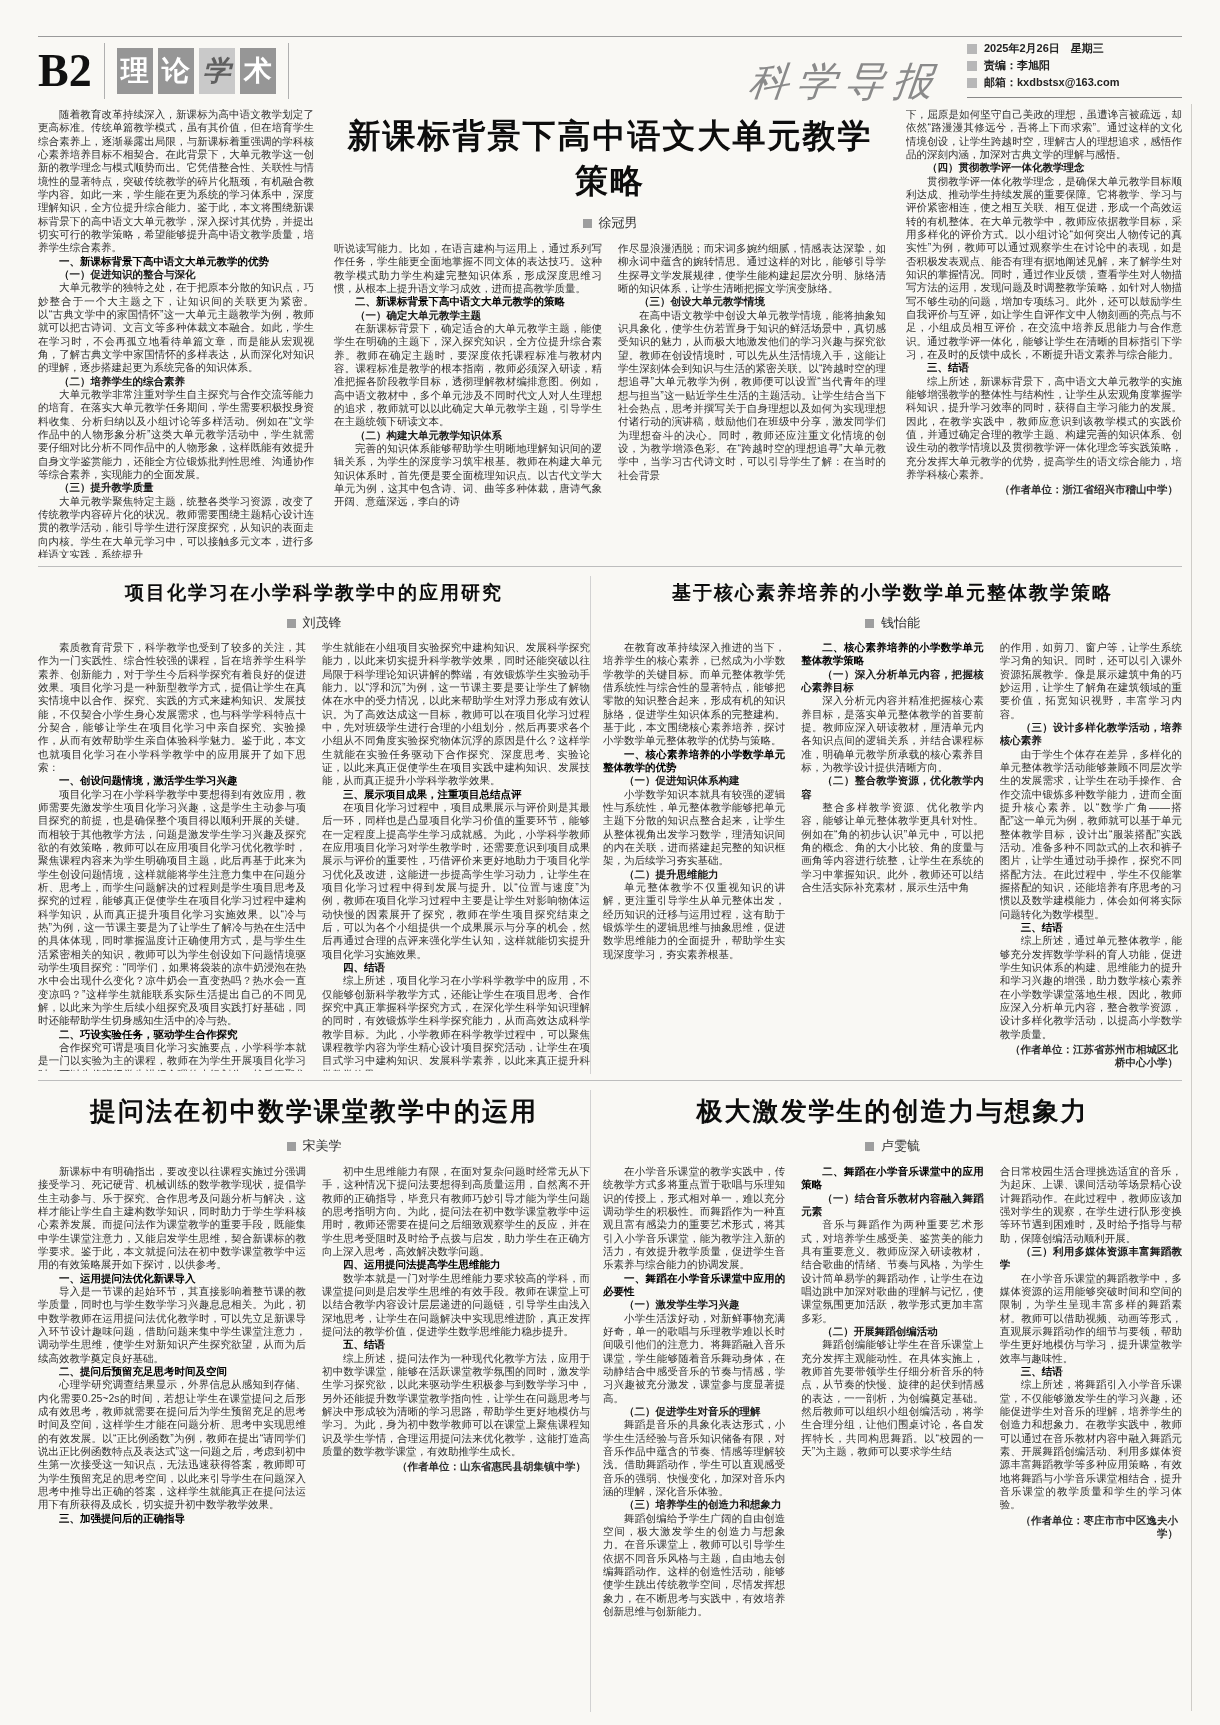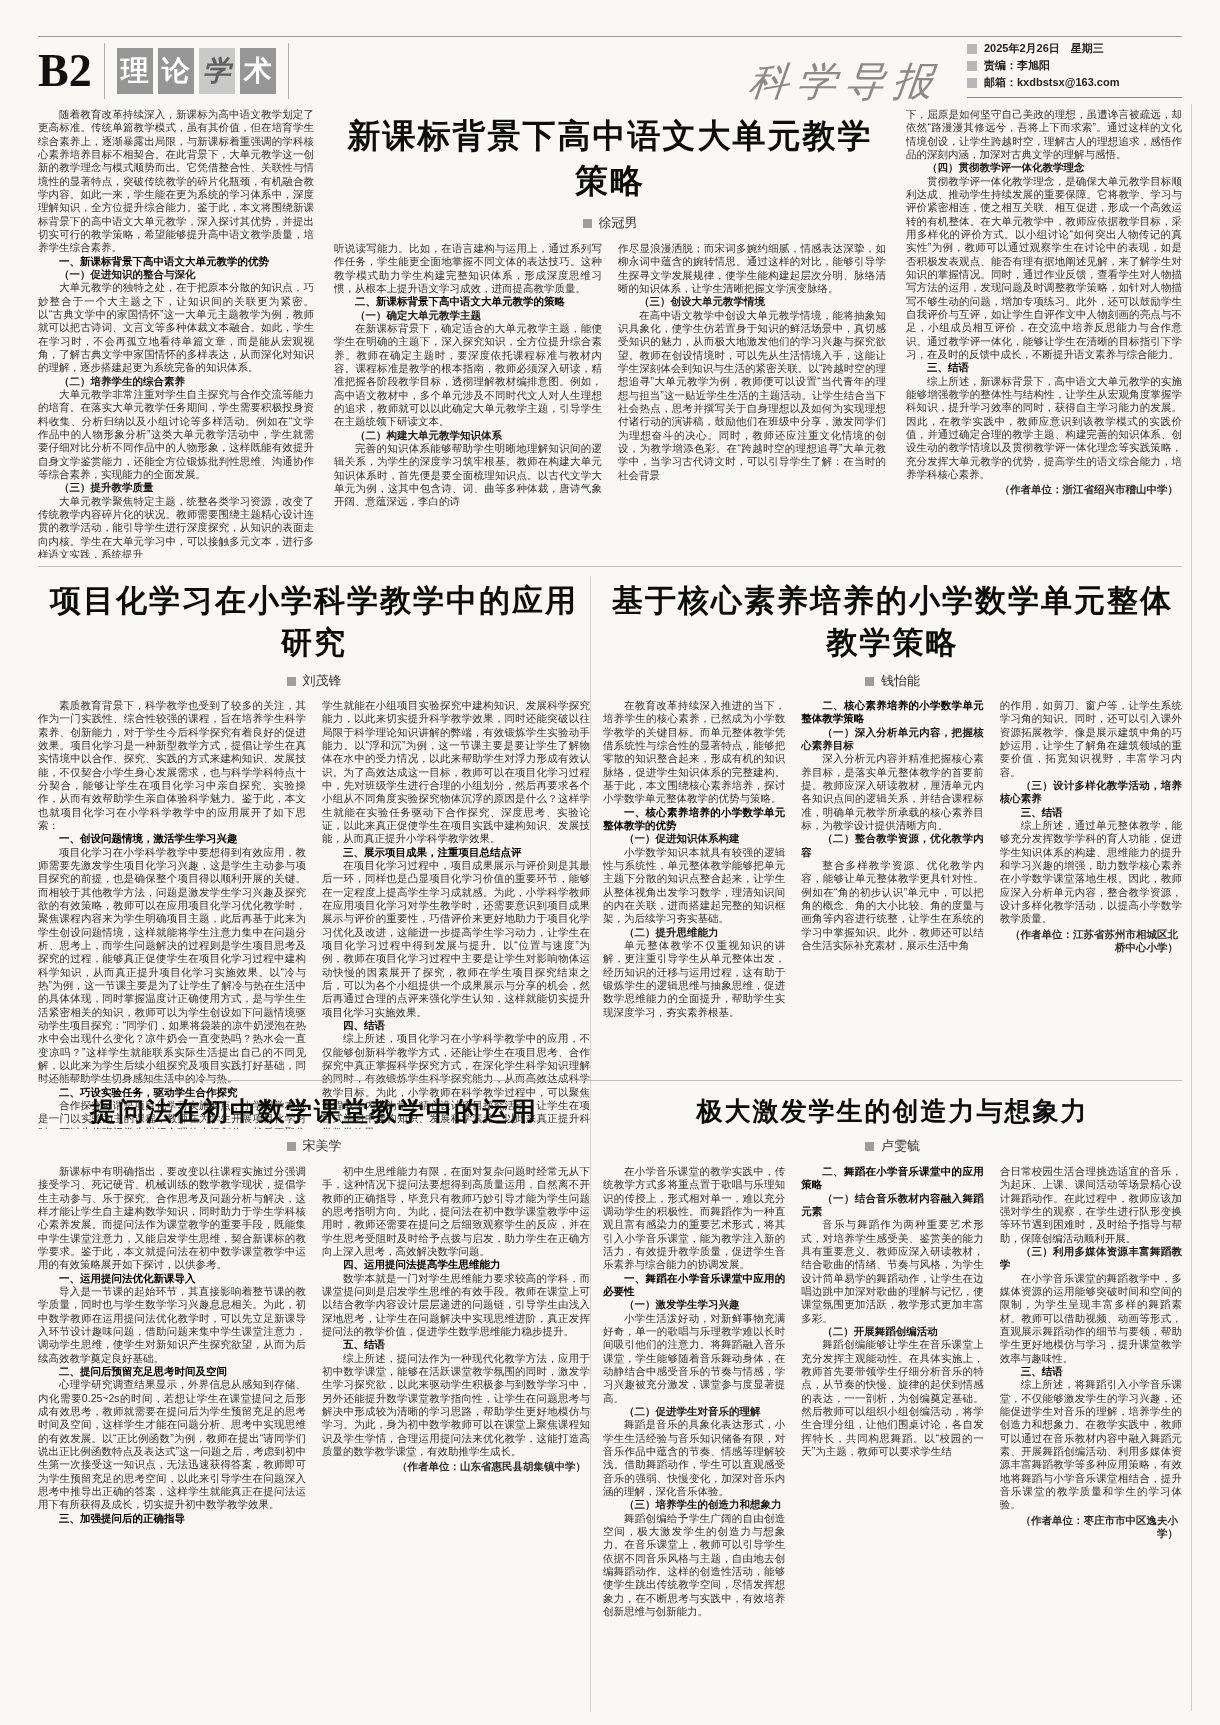--- a/index.html
+++ b/index.html
@@ -41,21 +41,21 @@
   .a1-mid .art-title{font-size:33px;margin:6px 0 10px;}
   .a1-mid .byline{margin-bottom:10px;}
   .band1 .col{height:450px;}
   .a1-midcols .col{height:352px;}
 
   
   .rule-a{top:566px;}
   .band2{top:576px;height:498px;display:grid;grid-template-columns:552px 1fr;column-gap:0;}
   .m-art{padding:0 0;}
   .m-art.right{border-left:1px solid #d2d2d2;padding-left:12px;}
-  .m-art .art-title{font-size:31px;margin:4px 0 8px;}
+  .m-art .art-title{font-size:19px;margin:4px 0 8px;}
   .m-art .byline{margin-bottom:9px;}
   .band2 .cols-wrap{margin-top:2px;}
   .band2 .col{height:430px;}
 
   
   .rule-b{top:1080px;}
   .band3{top:1090px;height:622px;display:grid;grid-template-columns:552px 1fr;column-gap:0;}
   .b-art.right{border-left:1px solid #d2d2d2;padding-left:12px;}
   .b-art .art-title{font-size:26px;margin:4px 0 8px;}
   .b-art .byline{margin-bottom:10px;}
@@ -194,20 +194,21 @@
           <div class="col">
             <div class="blk h1">二、核心素养培养的小学数学单元整体教学策略</div>
             <div class="blk h2">（一）深入分析单元内容，把握核心素养目标</div>
             <div class="blk p">深入分析元内容并精准把握核心素养目标，是落实单元整体教学的首要前提。教师应深入研读教材，厘清单元内各知识点间的逻辑关系，并结合课程标准，明确单元教学所承载的核心素养目标，为教学设计提供清晰方向。</div>
             <div class="blk h2">（二）整合教学资源，优化教学内容</div>
             <div class="blk p">整合多样教学资源、优化教学内容，能够让单元整体教学更具针对性。例如在“角的初步认识”单元中，可以把角的概念、角的大小比较、角的度量与画角等内容进行统整，让学生在系统的学习中掌握知识。此外，教师还可以结合生活实际补充素材，展示生活中角</div>
           </div>
           <div class="col">
             <div class="blk cont">的作用，如剪刀、窗户等，让学生系统学习角的知识。同时，还可以引入课外资源拓展教学。像是展示建筑中角的巧妙运用，让学生了解角在建筑领域的重要价值，拓宽知识视野，丰富学习内容。</div>
             <div class="blk h2">（三）设计多样化教学活动，培养核心素养</div>
+            <div class="blk p">由于学生个体存在差异，多样化的单元整体教学活动能够兼顾不同层次学生的发展需求，让学生在动手操作、合作交流中锻炼多种数学能力，进而全面提升核心素养。以“数学广角——搭配”这一单元为例，教师就可以基于单元整体教学目标，设计出“服装搭配”实践活动。准备多种不同款式的上衣和裤子图片，让学生通过动手操作，探究不同搭配方法。在此过程中，学生不仅能掌握搭配的知识，还能培养有序思考的习惯以及数学建模能力，体会如何将实际问题转化为数学模型。</div>
             <div class="blk h1">三、结语</div>
             <div class="blk p">综上所述，通过单元整体教学，能够充分发挥数学学科的育人功能，促进学生知识体系的构建、思维能力的提升和学习兴趣的增强，助力数学核心素养在小学数学课堂落地生根。因此，教师应深入分析单元内容，整合教学资源，设计多样化教学活动，以提高小学数学教学质量。</div>
             <div class="blk author">（作者单位：江苏省苏州市相城区北桥中心小学）</div>
           </div>
         </div>
     </div>
   </div>
 
   <div class="hrule rule-b"></div>
 

